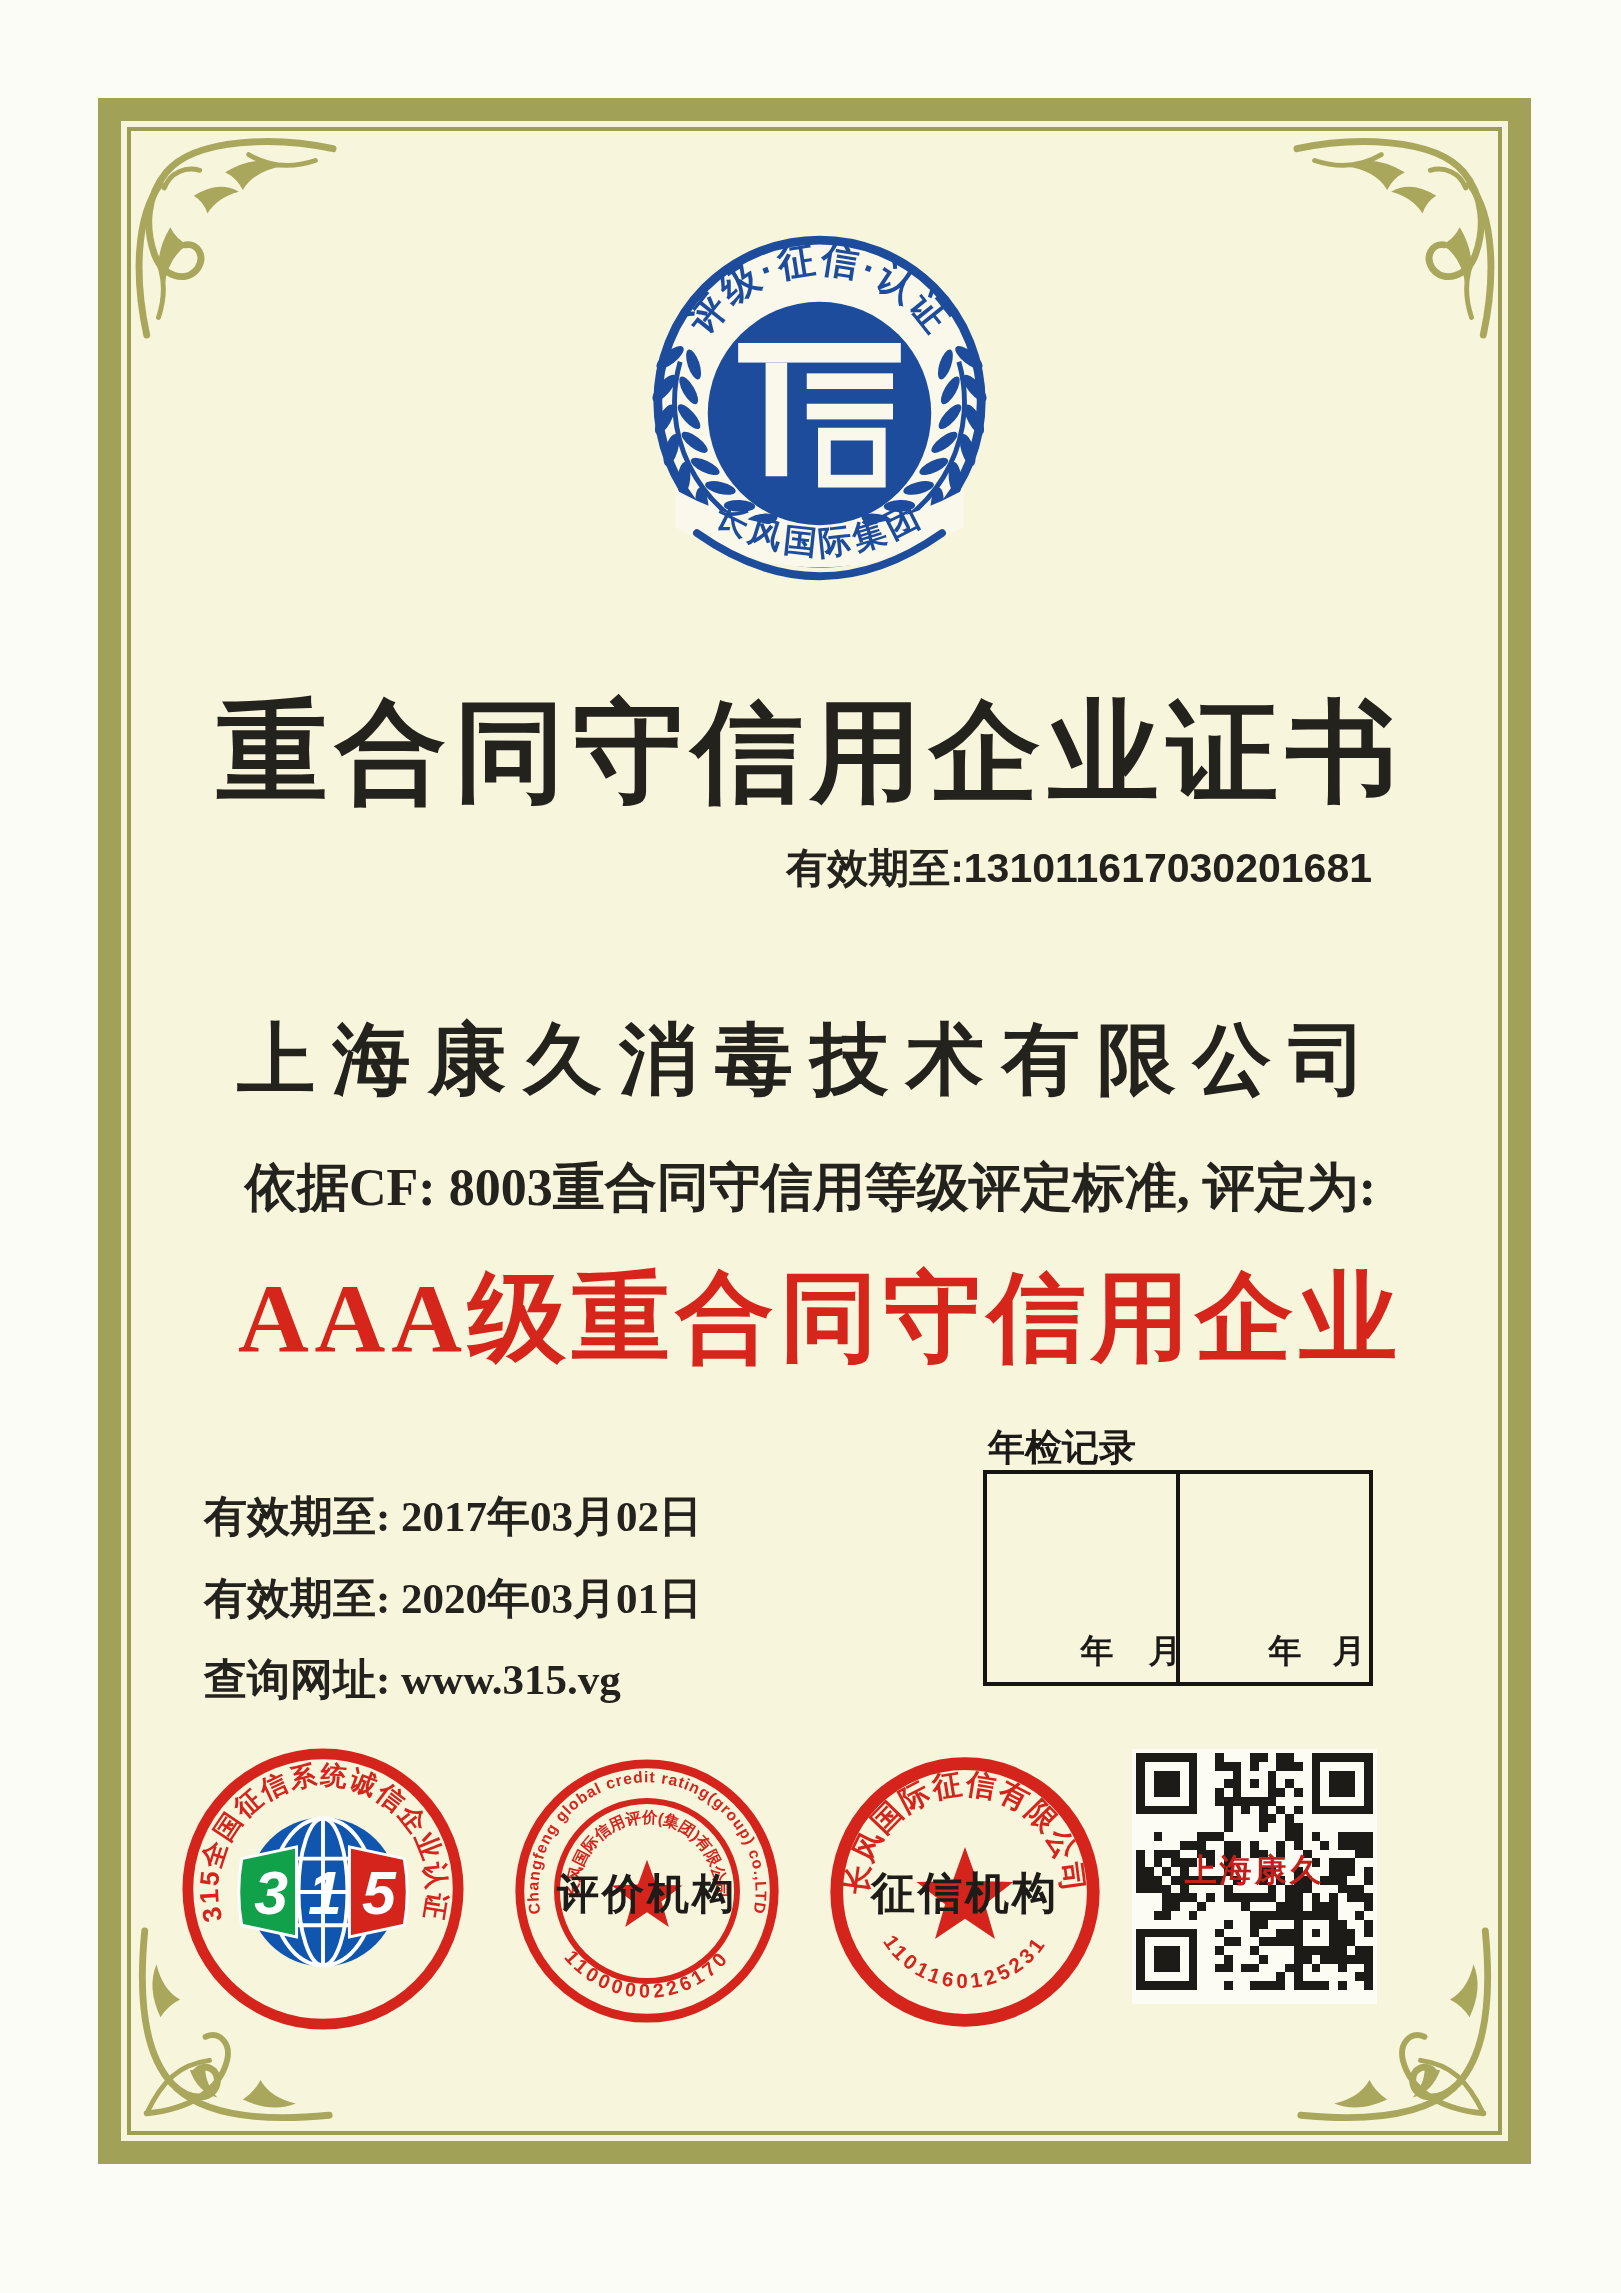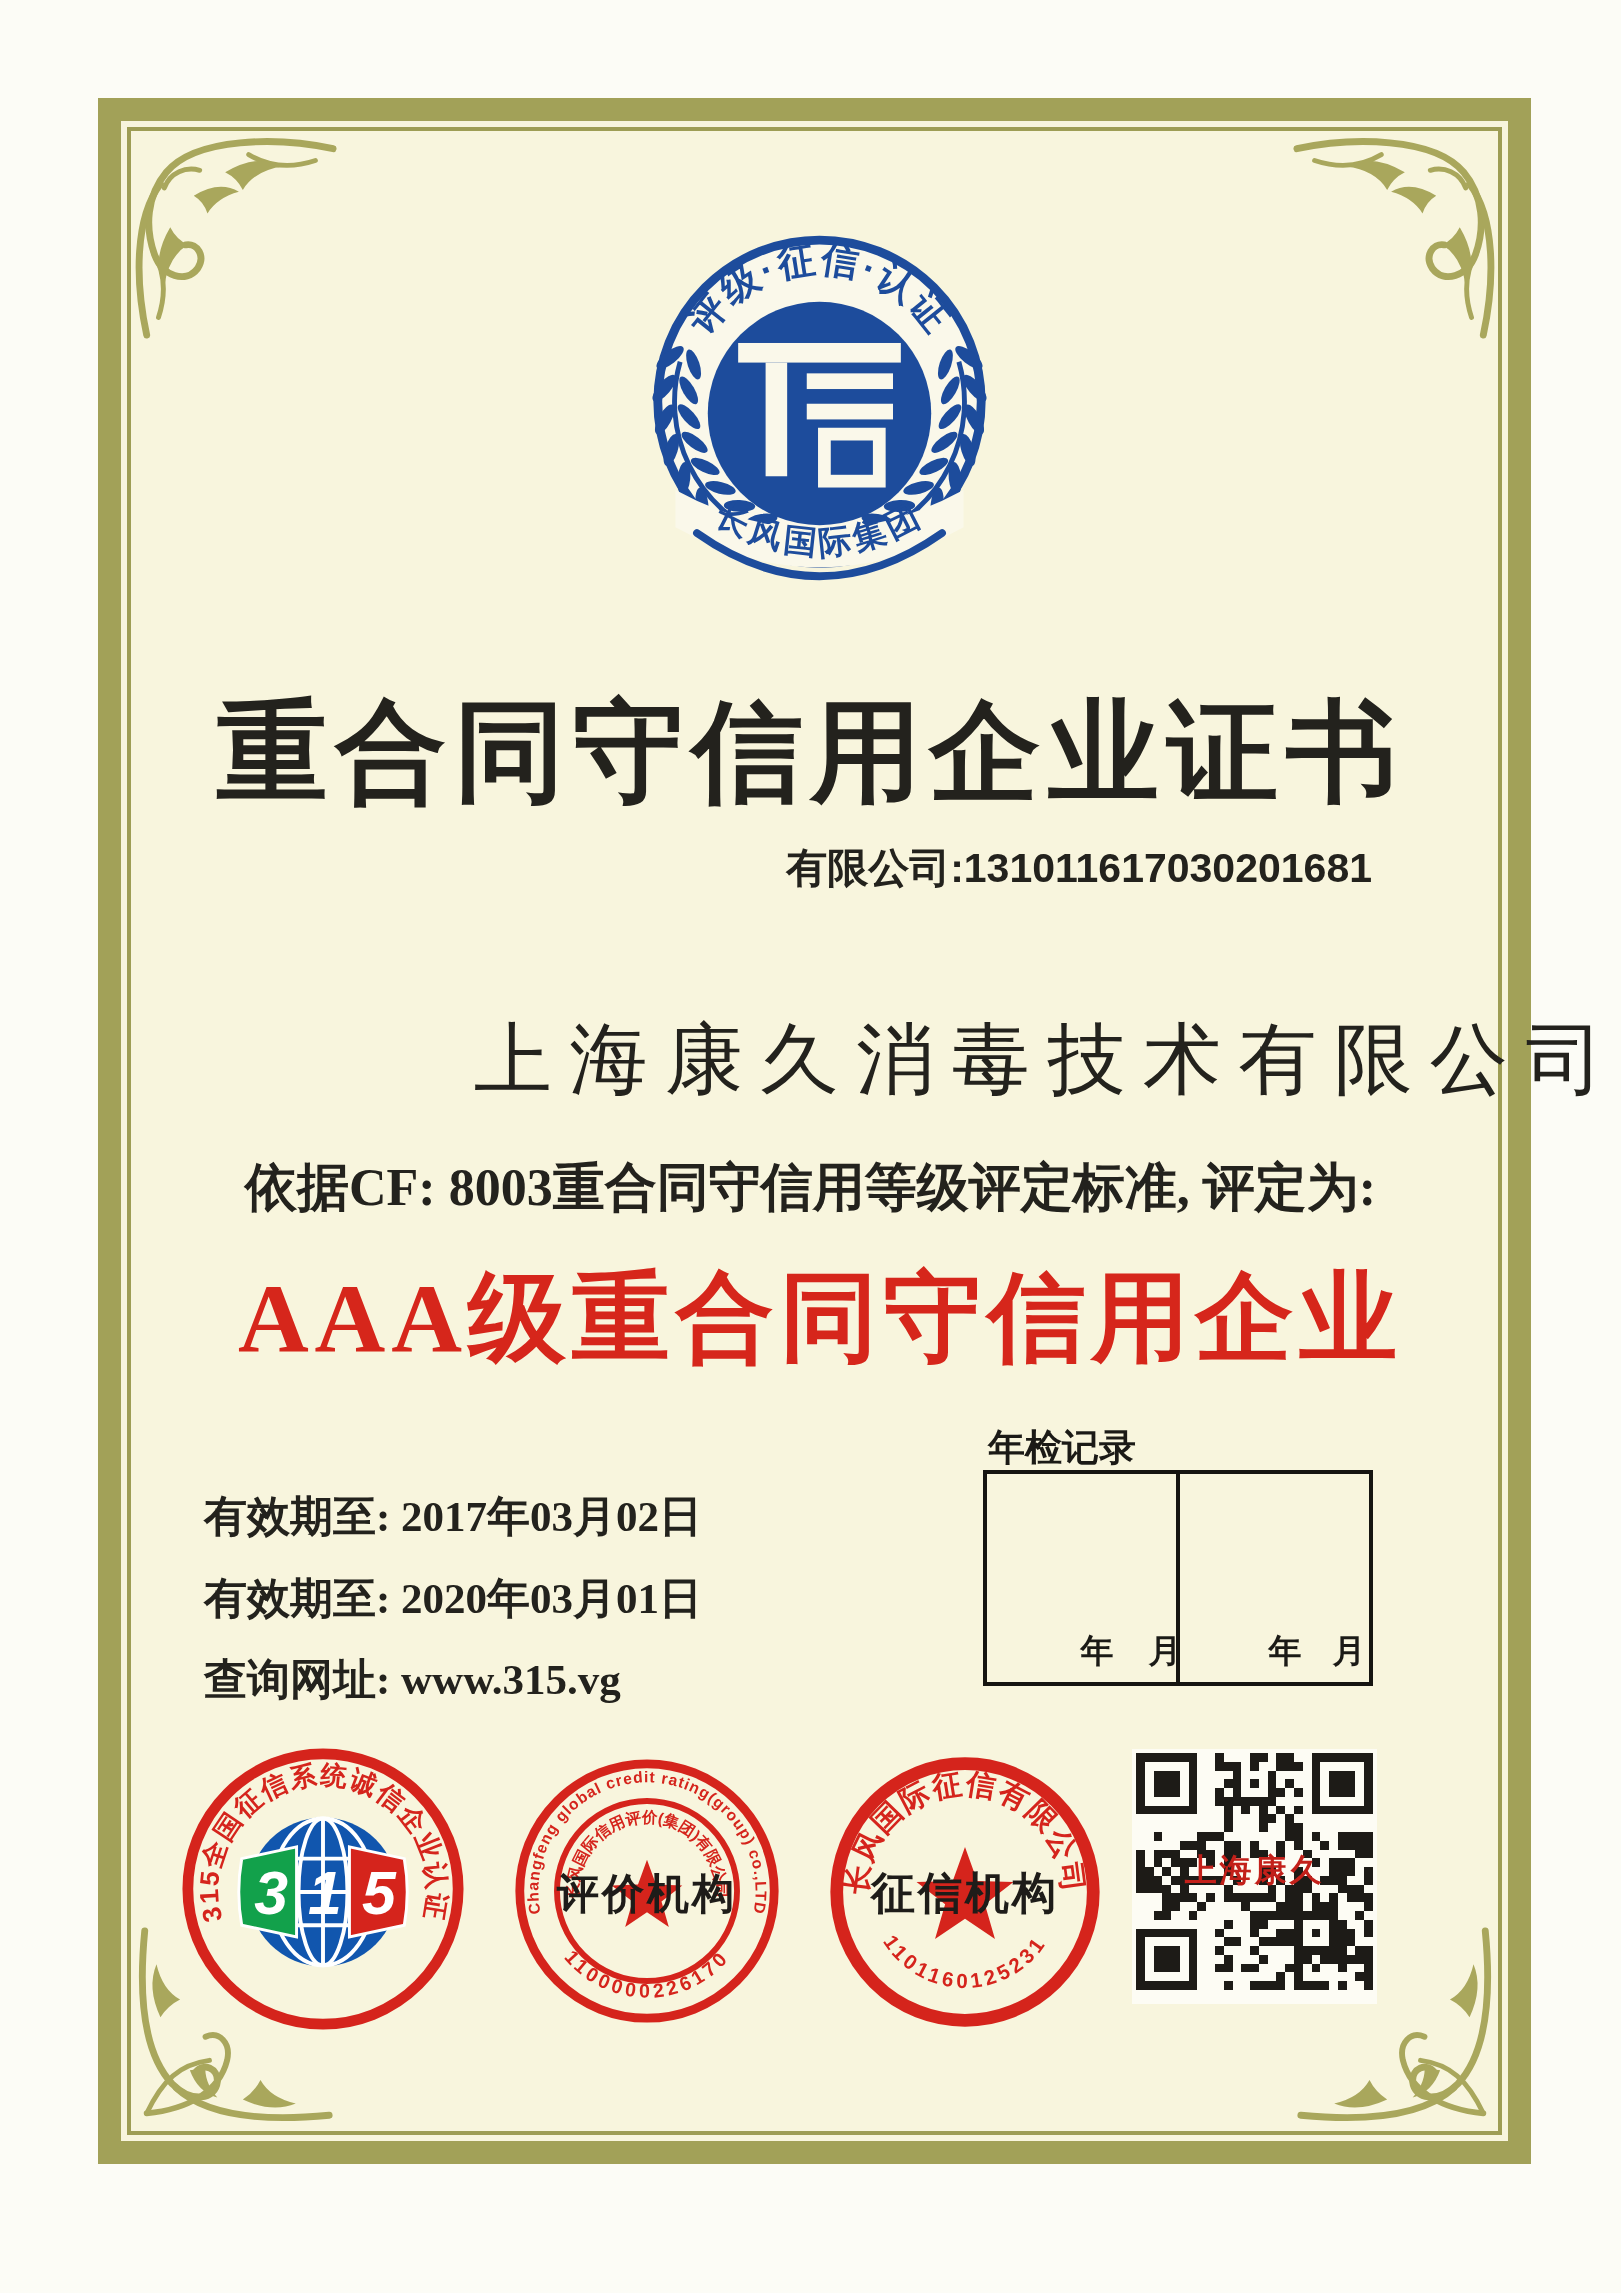--- a/index.html
+++ b/index.html
@@ -13,22 +13,22 @@
          box-sizing:border-box;border:23.5px solid #a2a158;background:#f8f5dd;}
   .frame-line{position:absolute;inset:5.9px;border:4.9px solid #9e9d54;}
   
   .corner{position:absolute;width:206px;height:206px;}
   .corner.tr,.corner.bl{transform:scaleX(-1);}
   
   .title{position:absolute;left:0;right:0;top:678px;text-align:center;
          font-size:111px;font-weight:900;letter-spacing:7.8px;color:#23221d;white-space:nowrap;}
   .credit-code{position:absolute;right:249px;top:841px;font-size:41px;font-weight:700;
          color:#23221d;letter-spacing:0px;white-space:nowrap;}
-  .company{position:absolute;left:0;right:0;top:1008px;text-align:right;
-         font-size:78px;font-weight:400;letter-spacing:17.6px;color:#23221d;white-space:nowrap;}
+  .company{position:absolute;left:0;right:0;top:1008px;text-align:center;
+         font-size:78px;font-weight:700;letter-spacing:17.6px;color:#23221d;white-space:nowrap;}
   .basis{position:absolute;left:0;right:0;top:1153px;text-align:center;
          font-size:52px;font-weight:700;color:#23221d;white-space:nowrap;}
   .rating{position:absolute;left:0;right:0;top:1253px;text-align:center;
          font-size:98px;font-weight:900;letter-spacing:5.9px;color:#d6261b;white-space:nowrap;padding-left:20px;}
   .dates{position:absolute;left:204px;top:1488px;font-size:43px;font-weight:700;color:#23221d;}
   .dates div{margin-bottom:23.5px;white-space:nowrap;}
   
   .insp-label{position:absolute;left:988px;top:1423px;font-size:37px;font-weight:800;color:#1b1a16;}
   .insp-box{position:absolute;left:983px;top:1470px;width:390px;height:216px;
             box-sizing:border-box;border:4.9px solid #161511;}
@@ -152,21 +152,21 @@
     </g>
     <path d="M28,262 Q175,342 322,262 L322,300 Q175,382 28,300 Z" fill="#faf8ea"></path>
     <path id="bannerArc" d="M 60,290 Q 175,364 290,290" fill="none"></path>
     <text font-size="34" font-weight="bold" fill="#1d4c9c" letter-spacing="4">
       <textPath href="#bannerArc" startOffset="50%" text-anchor="middle">长风国际集团</textPath>
     </text>
     <path d="M50,306 Q175,394 300,306" fill="none" stroke="#1d4c9c" stroke-width="8" stroke-linecap="round"></path>
   </svg>
 
   <div class="title hei">重合同守信用企业证书</div>
-  <div class="credit-code hei">有限公司:131011617030201681</div>
+  <div class="credit-code hei">有效期至:131011617030201681</div>
   <div class="company hei">上海康久消毒技术有限公司</div>
   <div class="basis song">依据CF: 8003重合同守信用等级评定标准, 评定为:</div>
   <div class="rating song">AAA级重合同守信用企业</div>
 
   <div class="dates song">
     <div>有效期至: 2017年03月02日</div>
     <div>有效期至: 2020年03月01日</div>
     <div>查询网址: www.315.vg</div>
   </div>
 

